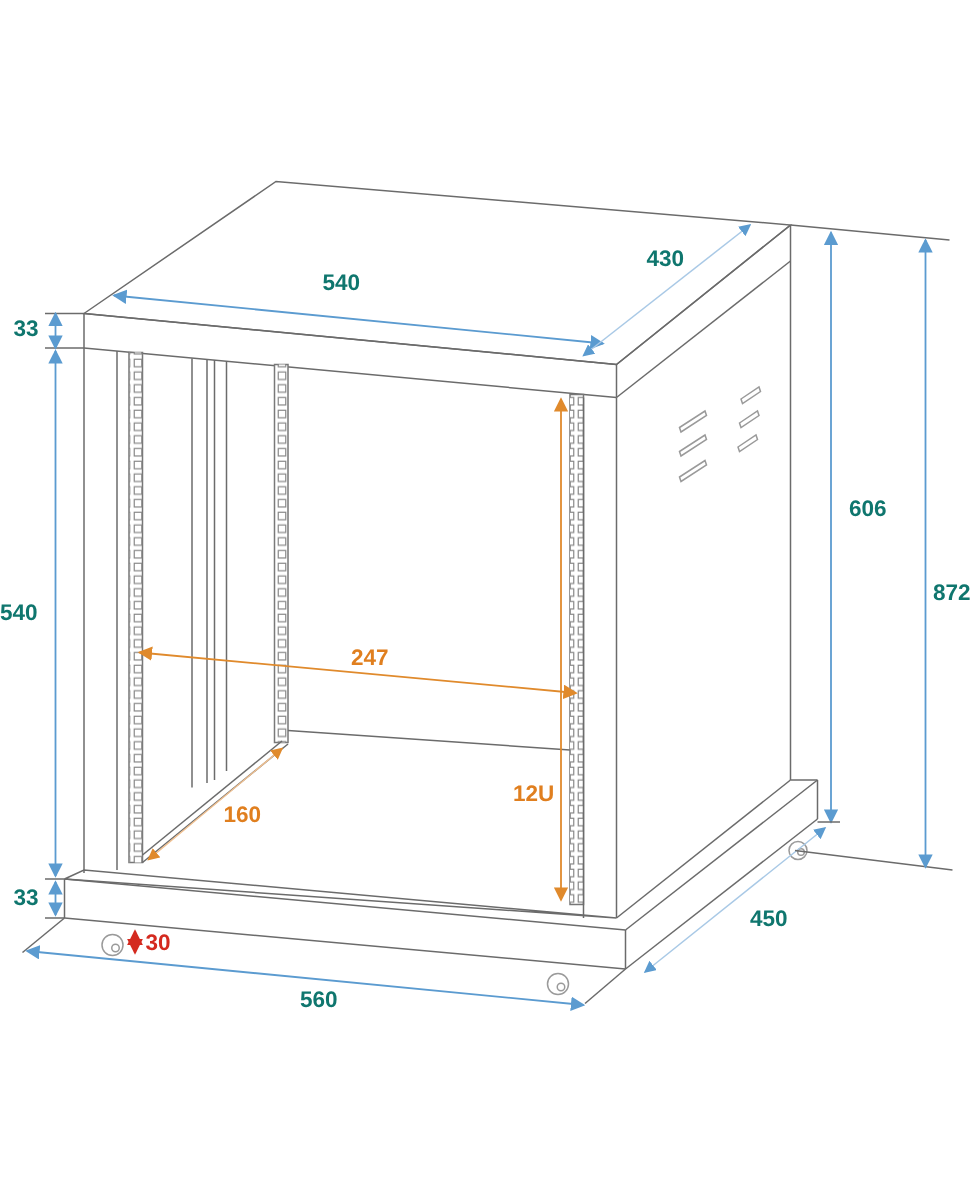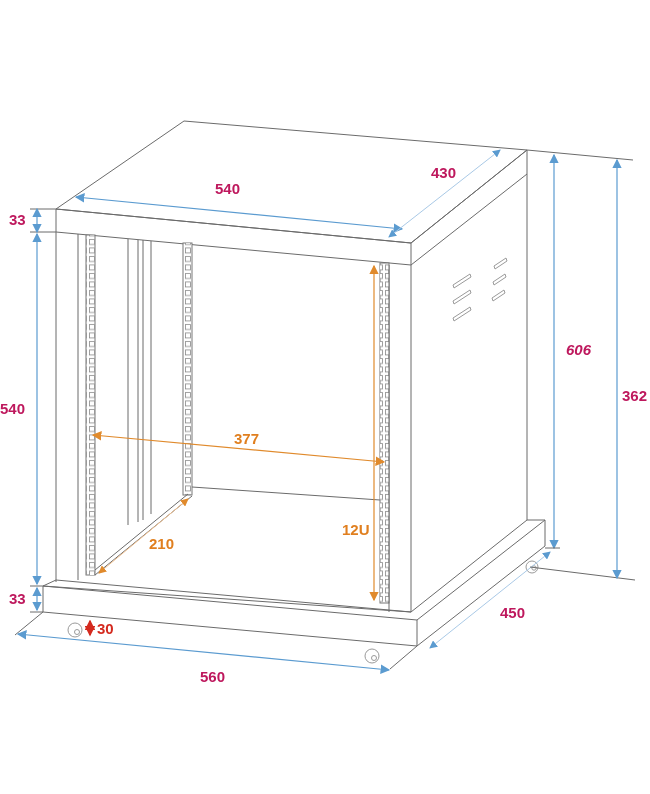--- a/index.html
+++ b/index.html
@@ -6,21 +6,21 @@
   body { width: 650px; height: 794px; position: relative; overflow: hidden; font-family: "Liberation Sans", sans-serif; }
   svg { position: absolute; left: 0; top: 0; }
   .edge { stroke: #6b6b6b; stroke-width: 1; fill: none; }
   .edge-light { stroke: #9a9a9a; stroke-width: 1; fill: none; }
   .rail { fill: #ffffff; stroke: #777; stroke-width: 1; }
   .dim-blue { stroke: #5b9bd0; stroke-width: 1.2; fill: none; }
   .dim-blue-light { stroke: #a9c9e6; stroke-width: 1; fill: none; }
   .dim-orange { stroke: #e08a2c; stroke-width: 1.2; fill: none; }
   .dim-orange-light { stroke: #f0c090; stroke-width: 1; fill: none; }
   .label { position: absolute; font-weight: bold; font-size: 15px; white-space: nowrap; }
-  .lbl-blue { color: #be185d; }
+  .lbl-blue { color: #0f766e; }
   .lbl-orange { color: #e07f1f; }
   .lbl-red { color: #d42a1f; }
 </style>
 </head>
 <body>
 
 <svg width="650" height="794" viewBox="0 0 650 794">
   <defs>
     <marker id="ab" markerWidth="8" markerHeight="8" refX="7" refY="4" orient="auto-start-reverse">
       <path d="M0,0 L8,4 L0,8 Z" fill="#5b9bd0"></path>
@@ -138,19 +138,19 @@
     <line x1="90" y1="621" x2="90" y2="635" stroke="#d42a1f" stroke-width="1.5" marker-start="url(#ar)" marker-end="url(#ar)"></line>
   </g>
 </svg>
 
 <div class="label lbl-blue" style="left:215px;top:180px;">540</div>
 <div class="label lbl-blue" style="left:431px;top:164px;">430</div>
 <div class="label lbl-blue" style="left:9px;top:211px;">33</div>
 <div class="label lbl-blue" style="left:0px;top:400px;">540</div>
 <div class="label lbl-blue" style="left:9px;top:590px;">33</div>
 <div class="label lbl-red" style="left:97px;top:620px;">30</div>
-<div class="label lbl-blue" style="left:200px;top:658px;margin-top:10px;">560</div>
+<div class="label lbl-blue" style="left:200px;top:658px;">560</div>
 <div class="label lbl-blue" style="left:500px;top:604px;">450</div>
-<div class="label lbl-blue" style="left:566px;top:341px;font-style:italic;">606</div>
-<div class="label lbl-blue" style="left:622px;top:387px;">362</div>
-<div class="label lbl-orange" style="left:234px;top:430px;">377</div>
-<div class="label lbl-orange" style="left:149px;top:535px;">210</div>
+<div class="label lbl-blue" style="left:566px;top:331px;">606</div>
+<div class="label lbl-blue" style="left:622px;top:387px;">872</div>
+<div class="label lbl-orange" style="left:234px;top:430px;">247</div>
+<div class="label lbl-orange" style="left:149px;top:535px;">160</div>
 <div class="label lbl-orange" style="left:342px;top:521px;">12U</div>
 
 </body></html>

